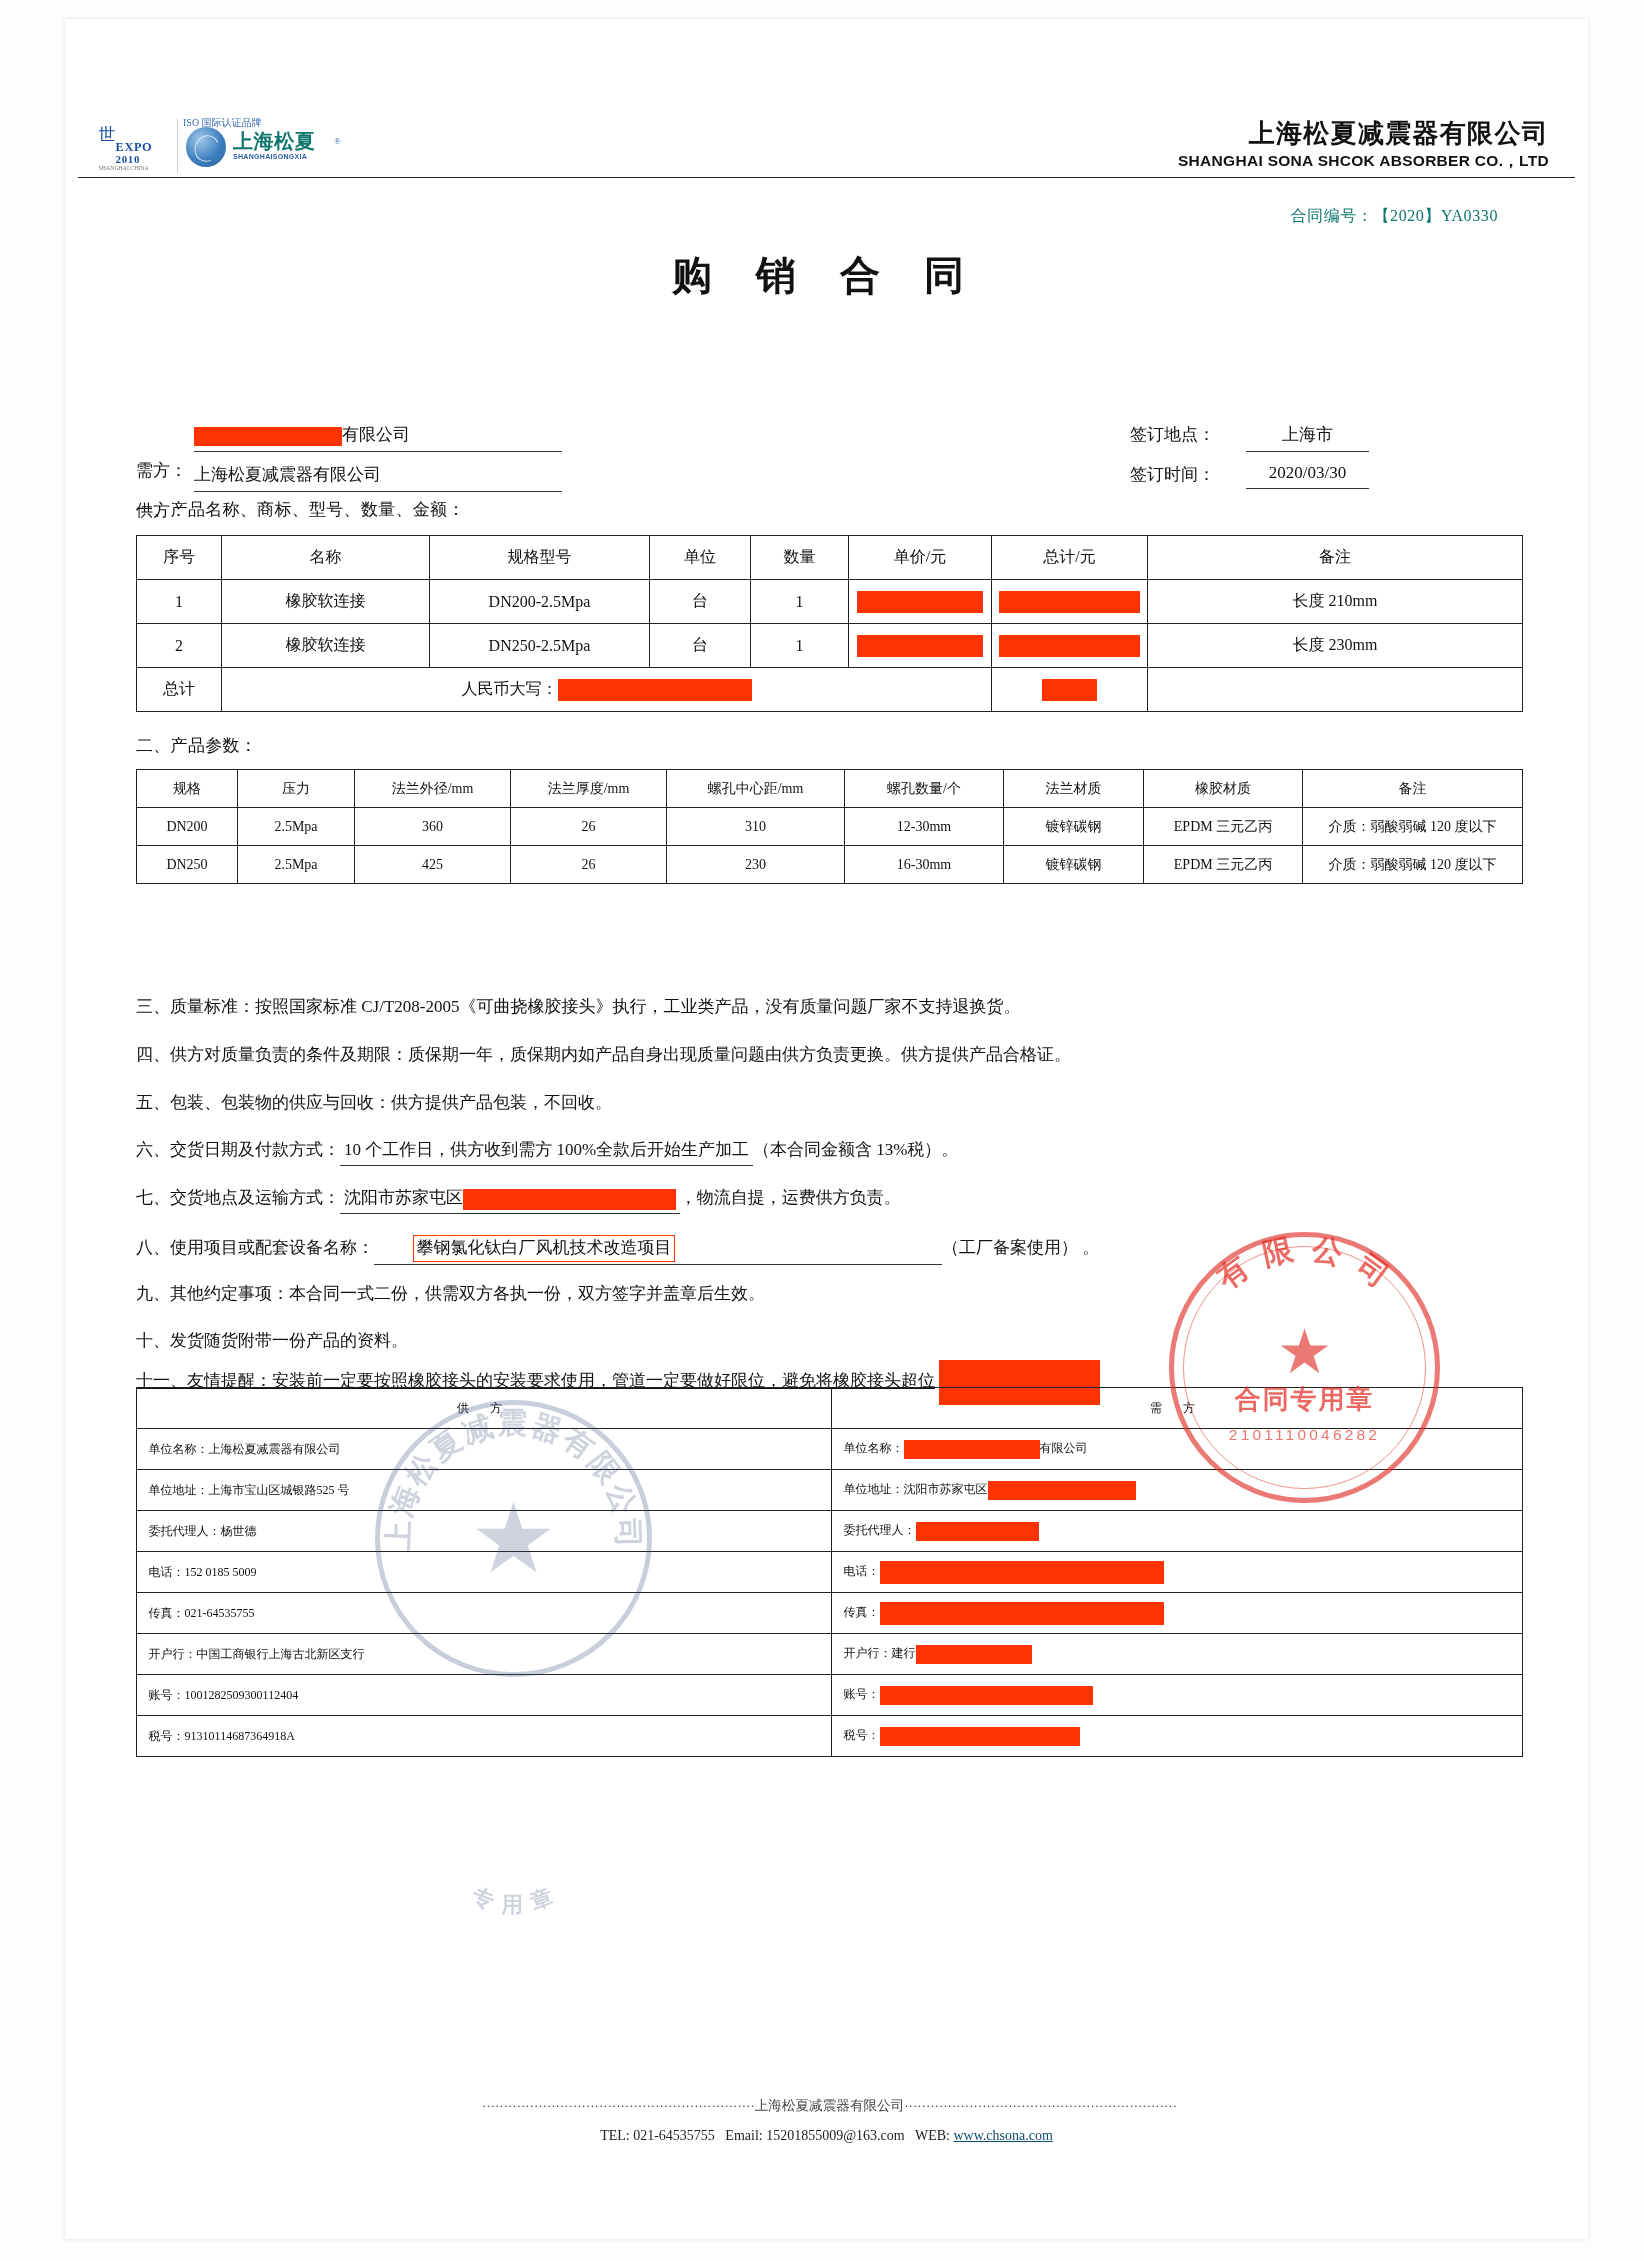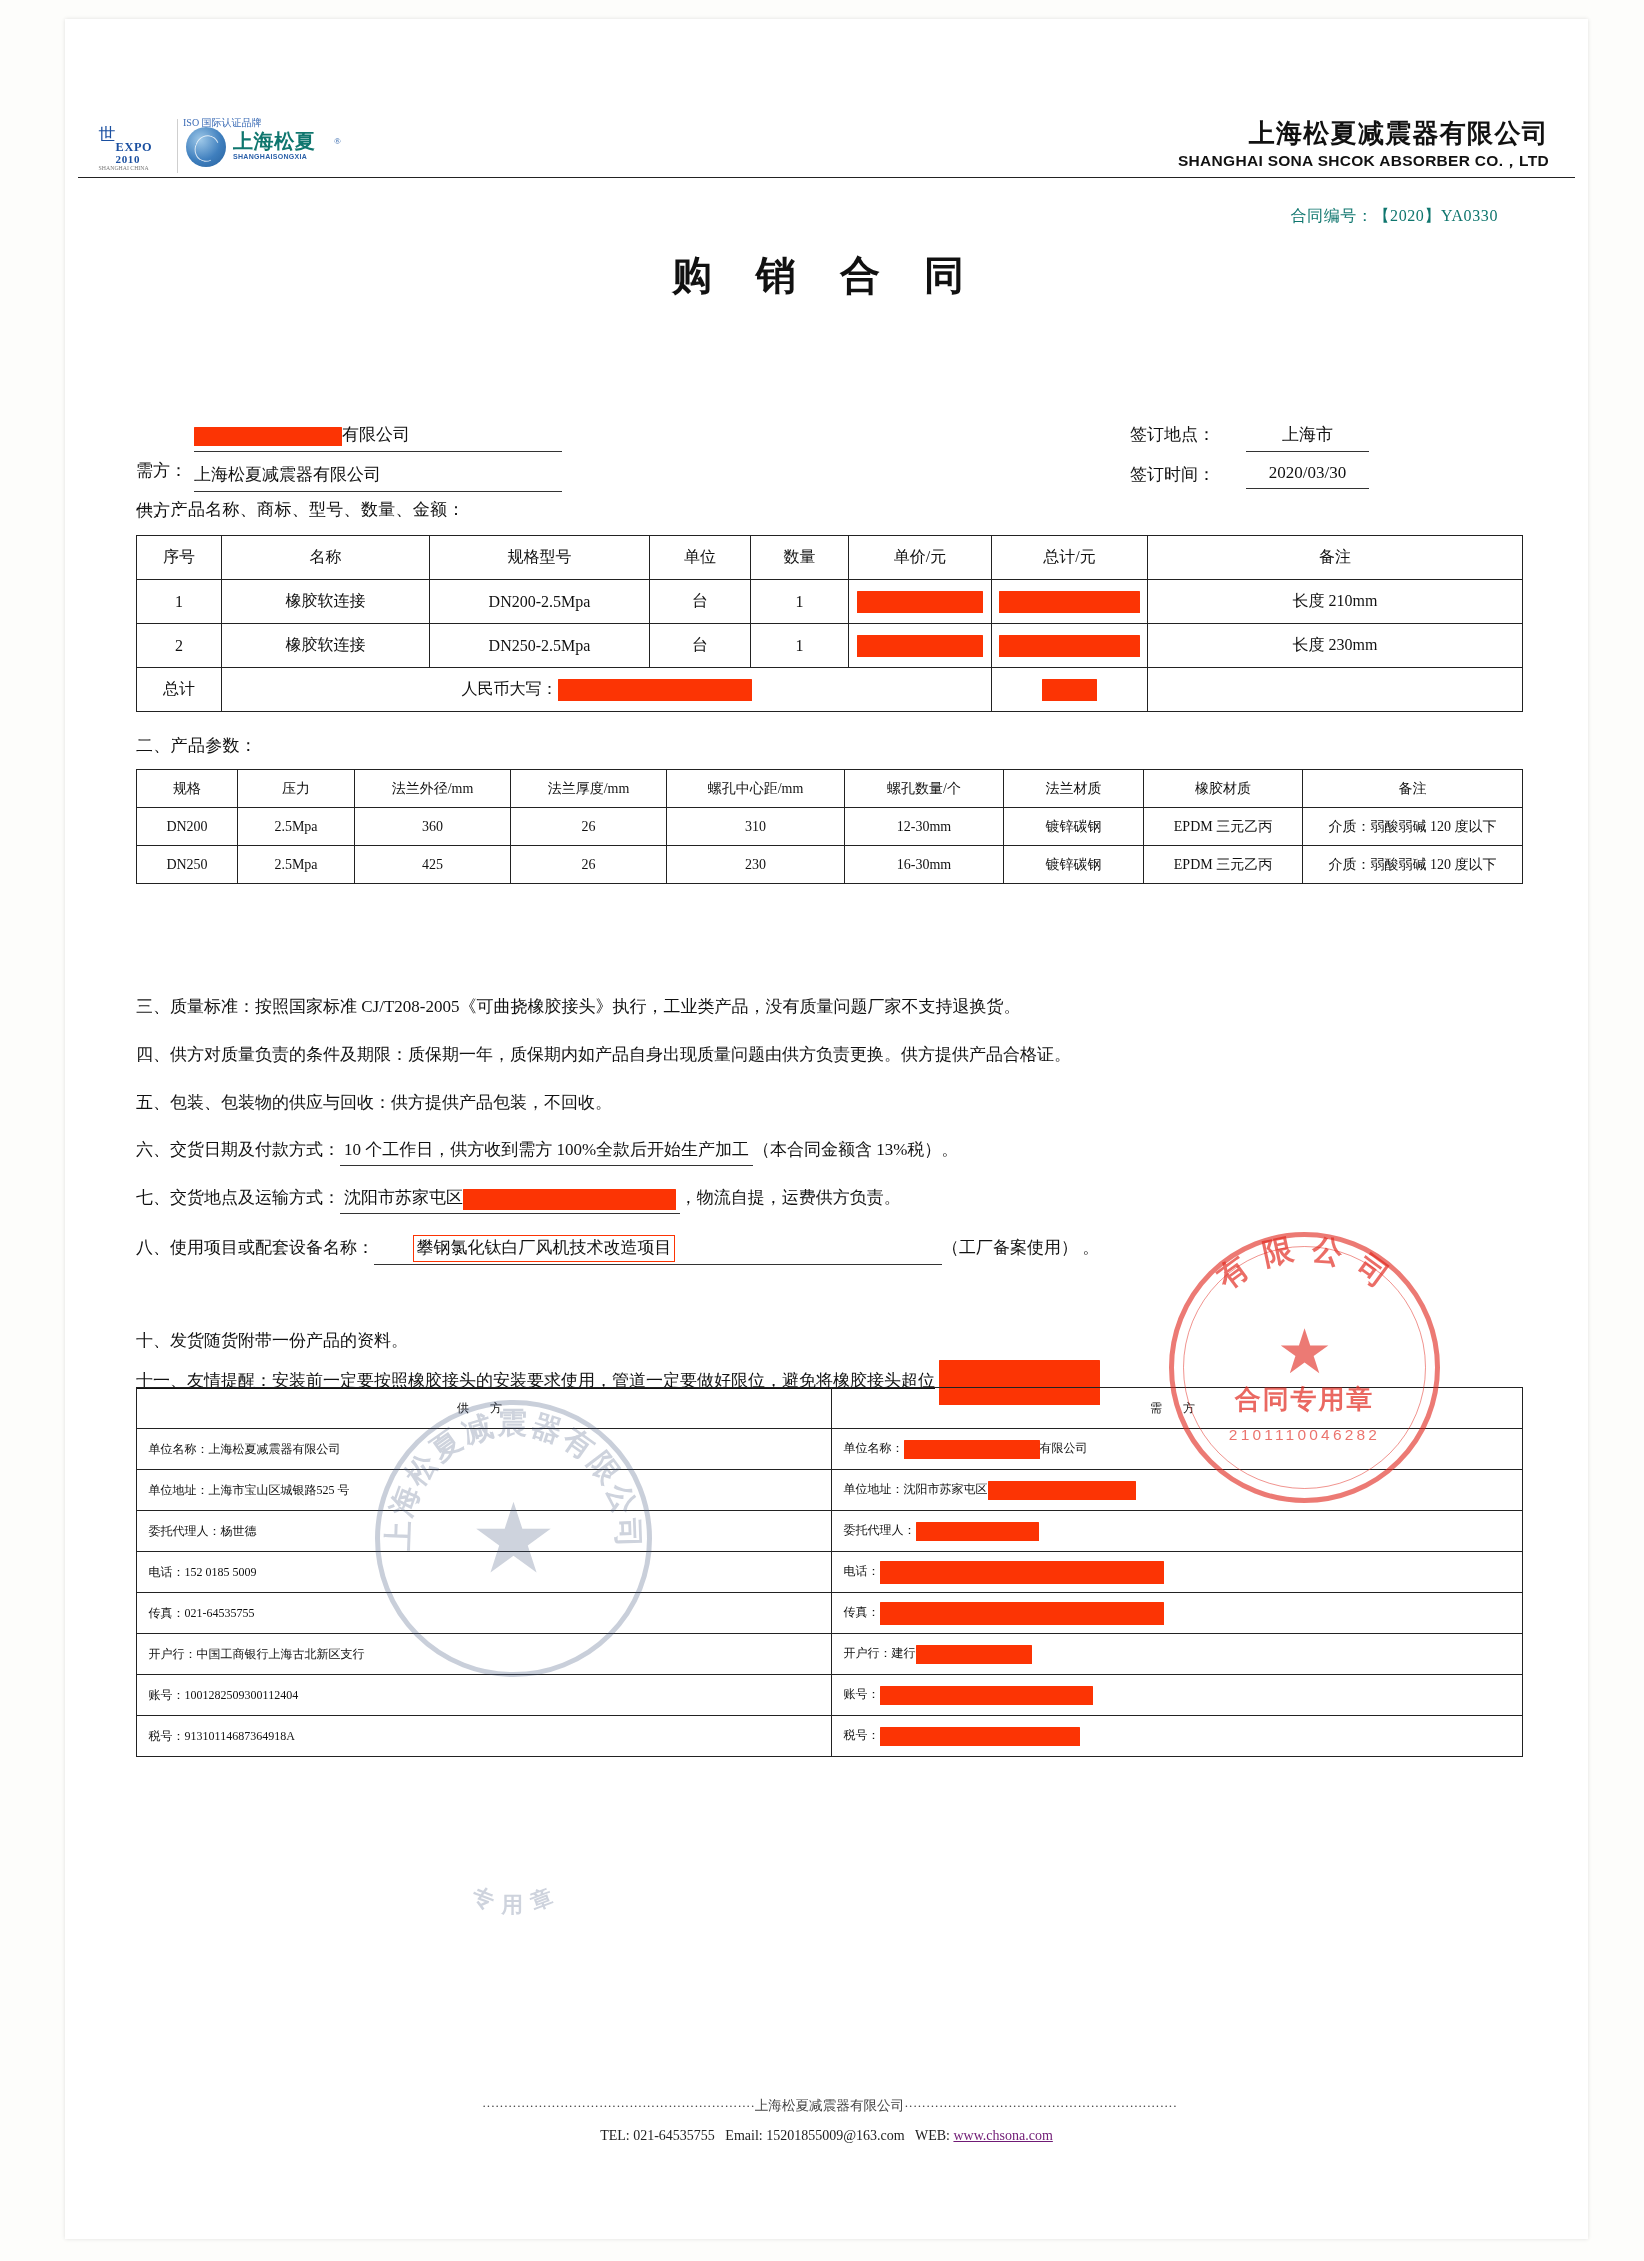--- a/index.html
+++ b/index.html
@@ -429,21 +429,21 @@
     position: absolute;
     left: 0;
     top: 2109px;
     width: 1523px;
     text-align: center;
     font-family: "Liberation Serif", serif;
     font-size: 14px;
     color: #222;
   }
   .footer-line2 .web {
-    color: #701a75;
+    color: #0c4a6e;
     text-decoration: underline;
   }
   .cn-footer-name { font-size: 13.6px; }
 </style>
 </head>
 <body>
 
 <div class="page">
  <div class="sheet">
   <div class="content">
@@ -577,20 +577,21 @@
     </div>
 
     <div class="clause" style="top:1168px;">
       <span>七、交货地点及运输方式：</span><span class="uline"><span>沈阳市苏家屯区</span><span class="redact" style="width:213px;height:20.7px;"></span></span><span>，物流自提，运费供方负责。</span>
     </div>
 
     <div class="clause" style="top:1216px;">
       <span>八、使用项目或配套设备名称：</span><span class="uline" style="min-width:490px;padding-left:39px;padding-right:39px;"><span class="boxed">攀钢氯化钛白厂风机技术改造项目</span></span><span>（工厂备案使用） 。</span>
     </div>
 
+    <div class="clause" style="top:1264px;">九、其他约定事项：本合同一式二份，供需双方各执一份，双方签字并盖章后生效。</div>
     <div class="clause" style="top:1311px;">十、发货随货附带一份产品的资料。</div>
     <div class="clause" style="top:1332px;top:1332px;"></div>
     <div class="clause" style="top:1341px;text-decoration:underline;">
       <span>十一、友情提醒：安装前一定要按照橡胶接头的安装要求使用，管道一定要做好限位，避免将橡胶接头超位</span><span class="redact" style="width:161px;height:45px;margin-left:3.9px;"></span>
     </div>
 
     <table class="tbl" id="tbl-sign">
       <tbody>
             <tr>
         <td class="ctr" style="width:694px;">供 方</td>

